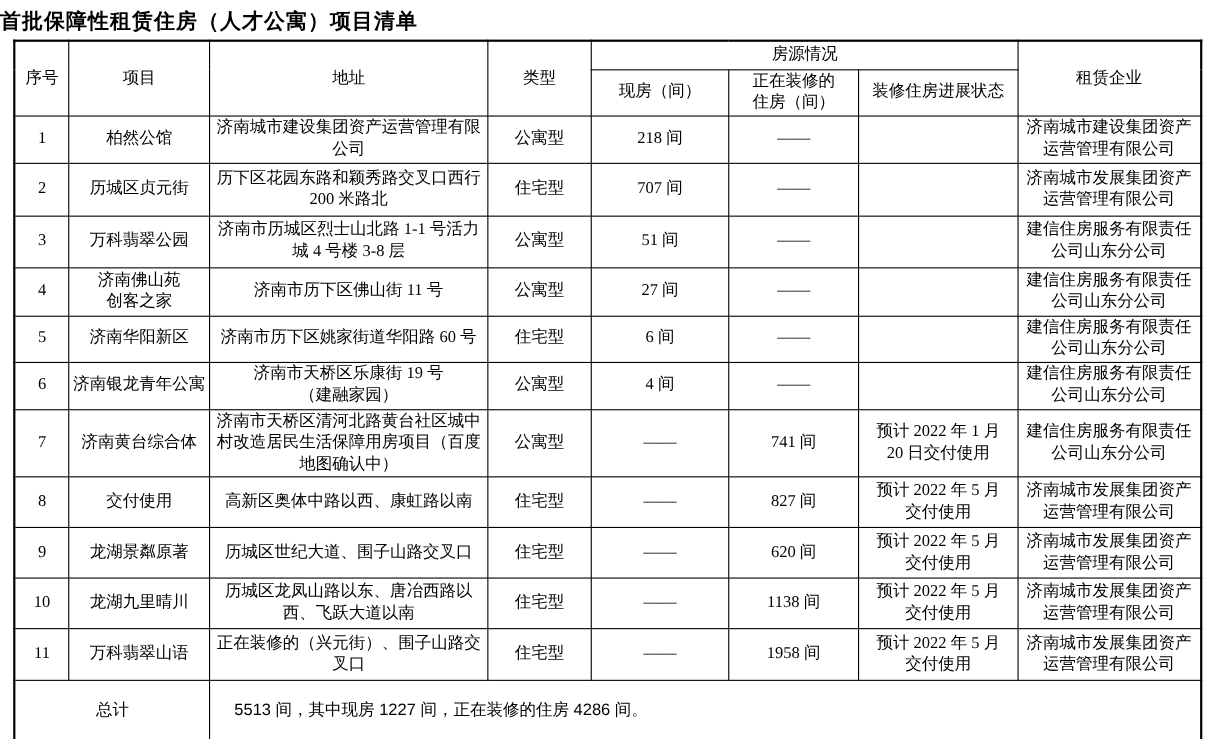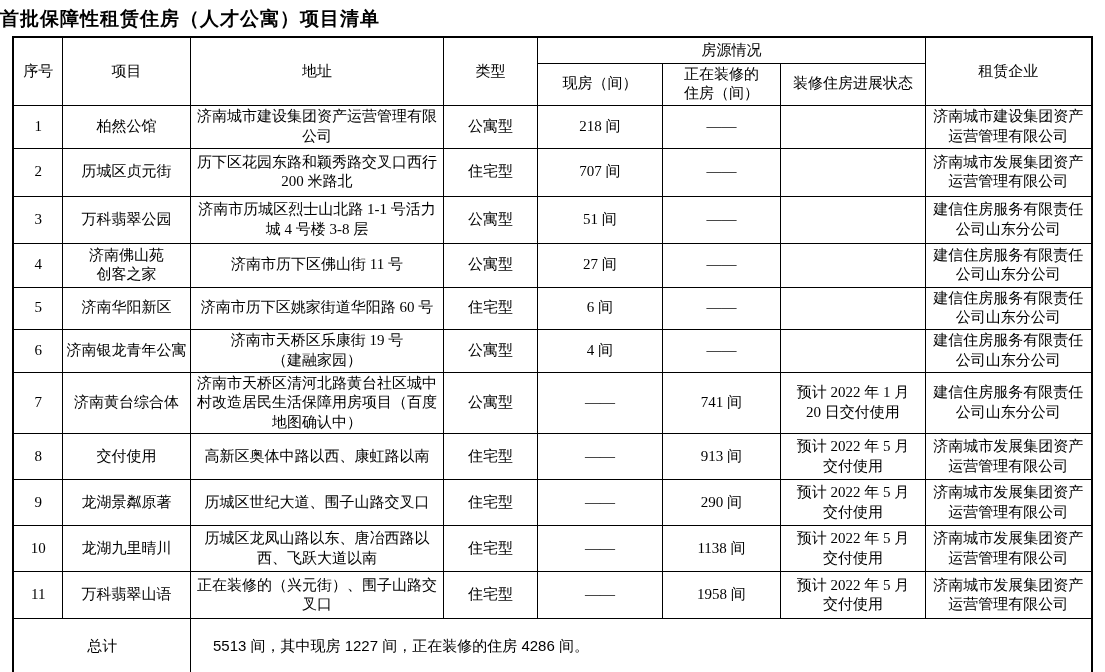--- a/index.html
+++ b/index.html
@@ -169,32 +169,32 @@
         <td>预计 2022 年 1 月
 20 日交付使用</td>
         <td>建信住房服务有限责任公司山东分公司</td>
       </tr>
       <tr>
         <td>8</td>
         <td>交付使用</td>
         <td>高新区奥体中路以西、康虹路以南</td>
         <td>住宅型</td>
         <td>——</td>
-        <td>913 间</td>
+        <td>827 间</td>
         <td>预计 2022 年 5 月
 交付使用</td>
         <td>济南城市发展集团资产运营管理有限公司</td>
       </tr>
       <tr>
         <td>9</td>
         <td>龙湖景粼原著</td>
         <td>历城区世纪大道、围子山路交叉口</td>
         <td>住宅型</td>
         <td>——</td>
-        <td>290 间</td>
+        <td>620 间</td>
         <td>预计 2022 年 5 月
 交付使用</td>
         <td>济南城市发展集团资产运营管理有限公司</td>
       </tr>
       <tr>
         <td>10</td>
         <td>龙湖九里晴川</td>
         <td>历城区龙凤山路以东、唐冶西路以西、飞跃大道以南</td>
         <td>住宅型</td>
         <td>——</td>

